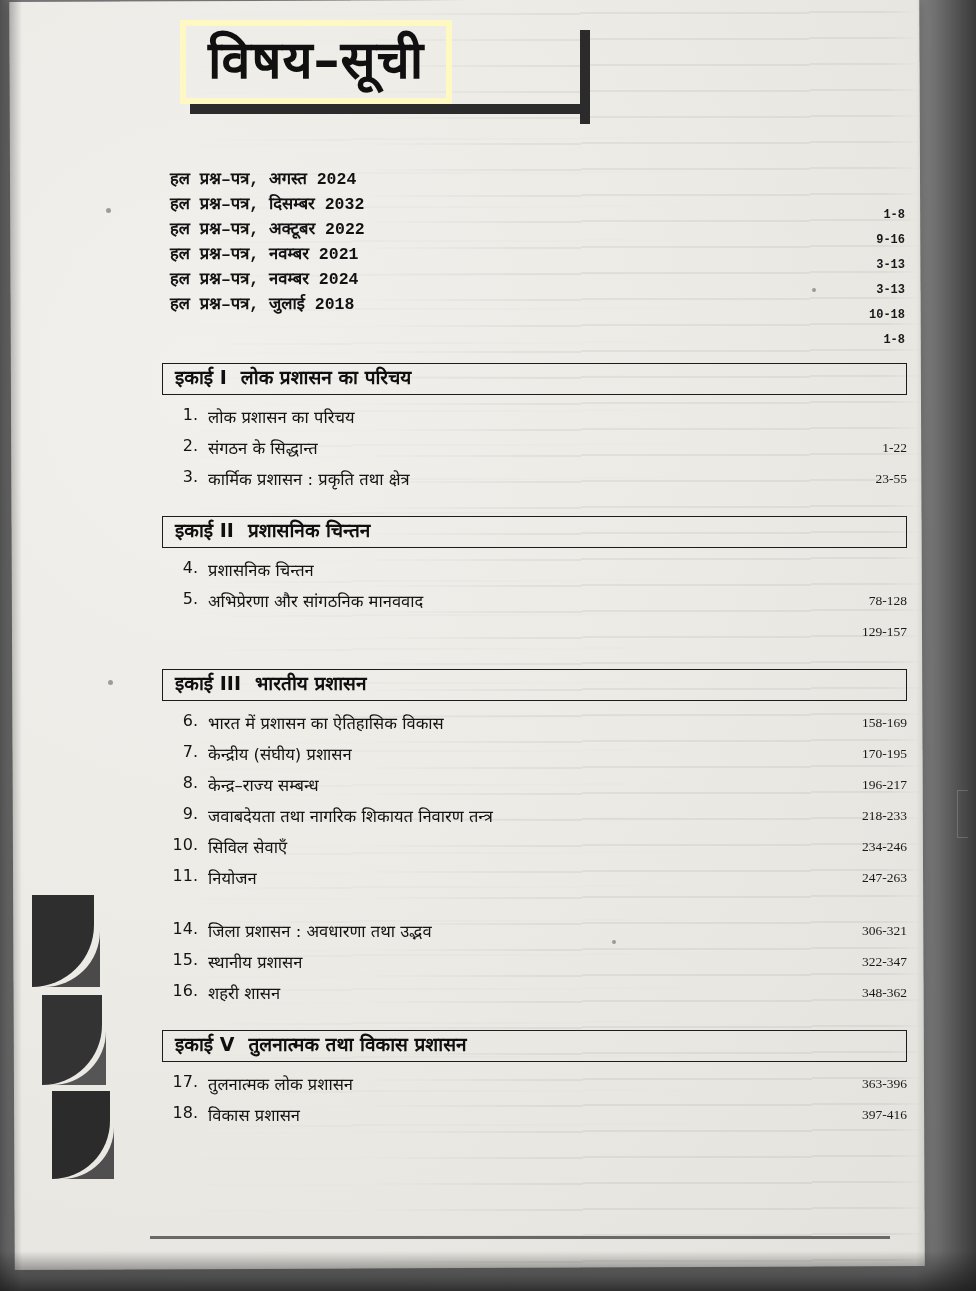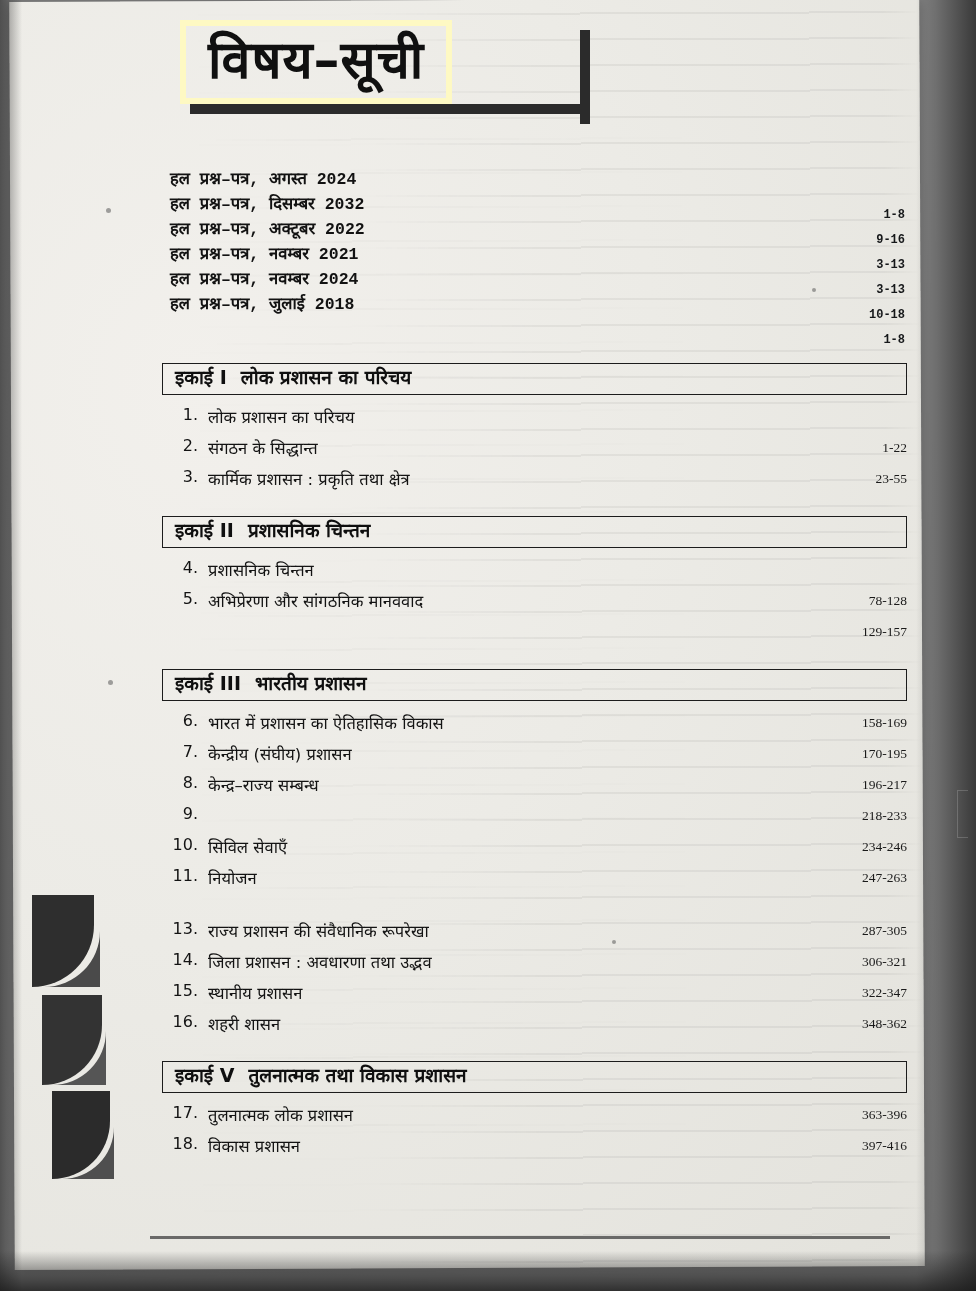--- a/index.html
+++ b/index.html
@@ -385,42 +385,38 @@
           <span class="ctitle">केन्द्रीय (संघीय) प्रशासन</span>
           <span class="cpages">170-195</span>
         </div>
         <div class="chap-row">
           <span class="num">8.</span>
           <span class="ctitle">केन्द्र–राज्य सम्बन्ध</span>
           <span class="cpages">196-217</span>
         </div>
         <div class="chap-row">
           <span class="num">9.</span>
+          <span class="ctitle">जवाबदेयता तथा नागरिक शिकायत निवारण तन्त्र</span>
           <span class="cpages">218-233</span>
         </div>
         <div class="chap-row">
           <span class="num">10.</span>
           <span class="ctitle">सिविल सेवाएँ</span>
           <span class="cpages">234-246</span>
         </div>
         <div class="chap-row">
           <span class="num">11.</span>
           <span class="ctitle">नियोजन</span>
           <span class="cpages">247-263</span>
         </div>
       </div>
     </div>
 
     <div class="unit">
       <div class="chapters">
-        <div class="chap-row">
-          <span class="num">13.</span>
-          <span class="ctitle">राज्य प्रशासन की संवैधानिक रूपरेखा</span>
-          <span class="cpages">287-305</span>
-        </div>
         <div class="chap-row">
           <span class="num">14.</span>
           <span class="ctitle">जिला प्रशासन : अवधारणा तथा उद्भव</span>
           <span class="cpages">306-321</span>
         </div>
         <div class="chap-row">
           <span class="num">15.</span>
           <span class="ctitle">स्थानीय प्रशासन</span>
           <span class="cpages">322-347</span>
         </div>

